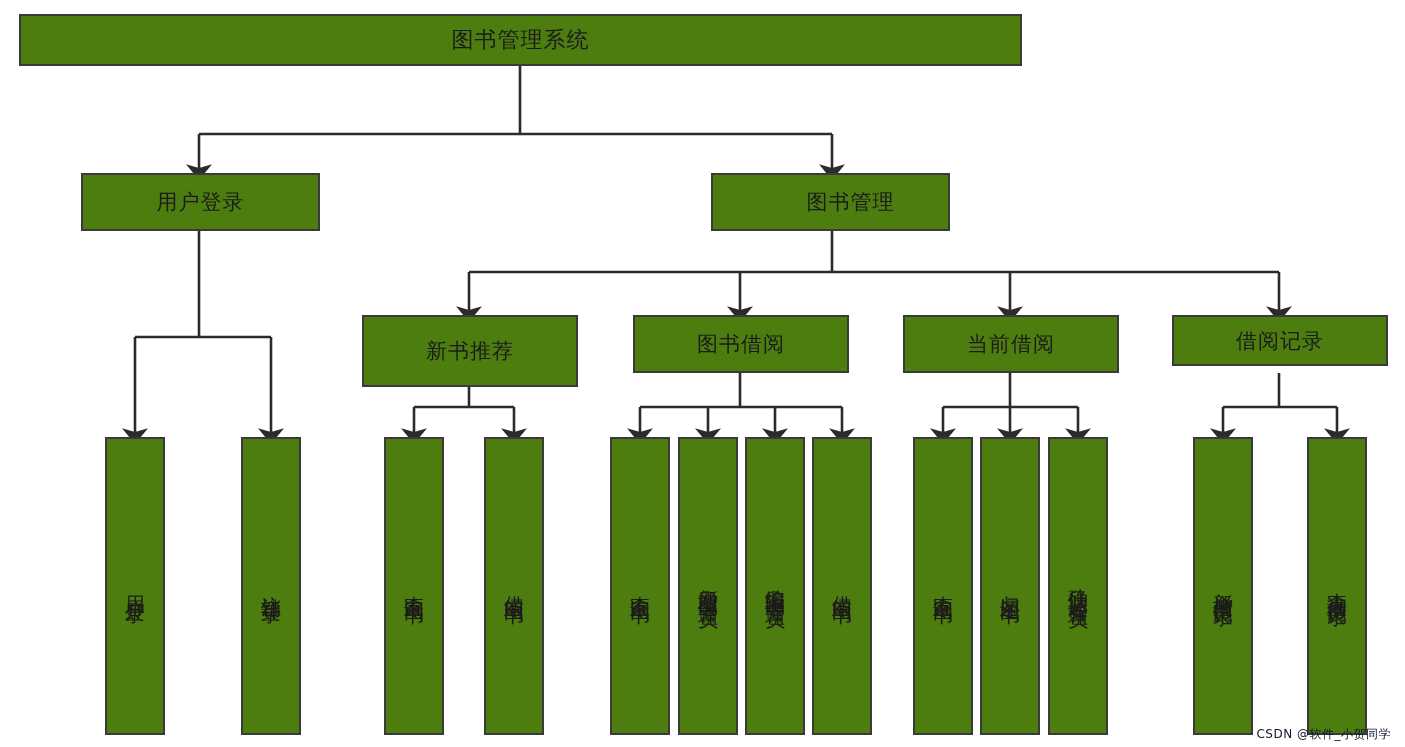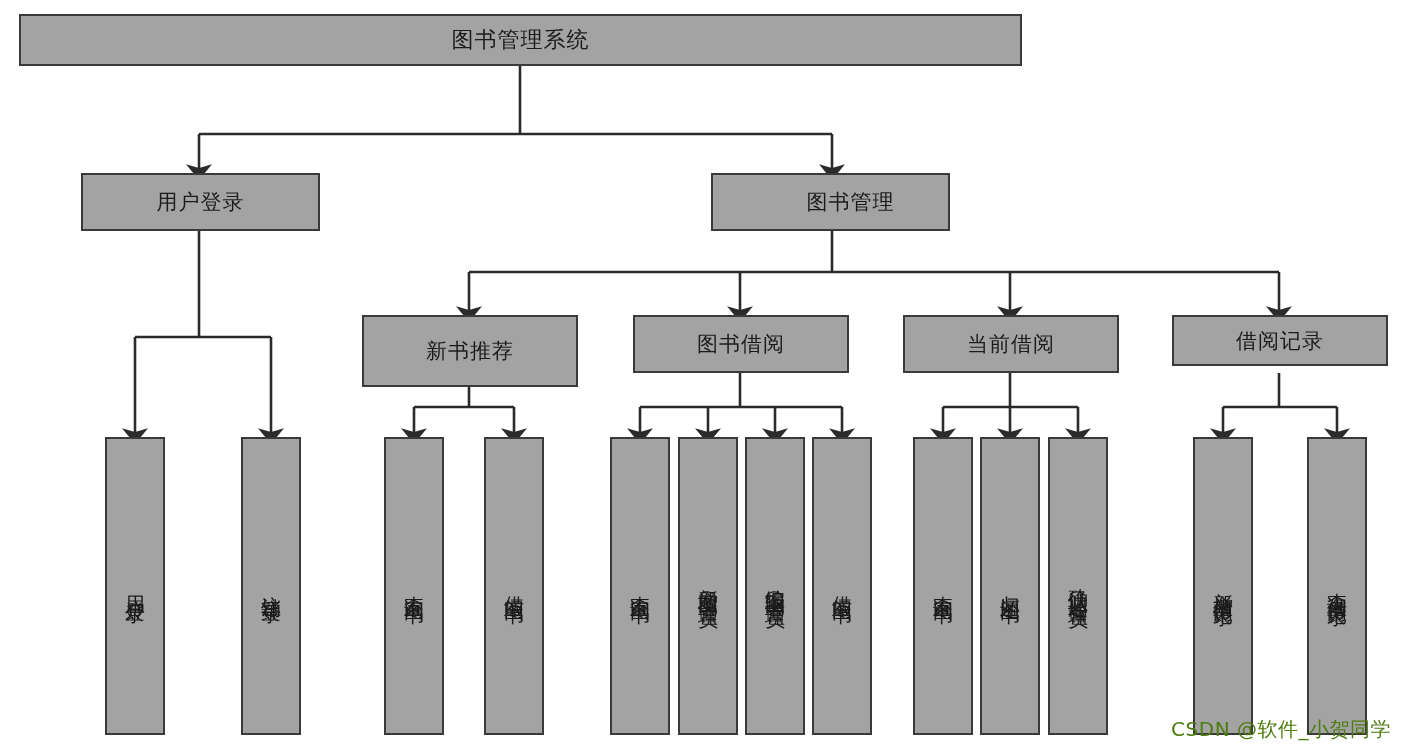--- a/index.html
+++ b/index.html
@@ -10,21 +10,21 @@
     font-family:"DejaVu Sans","Liberation Sans",sans-serif;
     overflow:hidden;
     position:relative;
   }
   #canvas{
     position:absolute;left:0;top:0;width:1405px;height:747px;
   }
   .node{
     position:absolute;
     box-sizing:border-box;
-    background:#a3a3a3;
+    background:#4d7c0f;
     border:2px solid #3a3a3a;
     display:flex;
     align-items:center;
     justify-content:center;
     color:#1b1b1b;
   }
   .node.horiz{
     font-size:21px;
     letter-spacing:1px;
   }
@@ -45,22 +45,22 @@
   }
   svg.links{
     position:absolute;left:0;top:0;width:1405px;height:747px;
     pointer-events:none;
   }
   .lnk{ stroke:#2b2b2b; stroke-width:2.6; fill:none; }
   .arrowfill{ fill:#2b2b2b; }
   .watermark{
     position:absolute;
     right:14px;bottom:4px;
-    font-size:20px;
-    color:#4d7c0f;
+    font-size:12px;
+    color:#0f172a;
     letter-spacing:0.5px;
     white-space:nowrap;
   }
 </style>
 </head>
 <body>
 
 <div id="canvas">
 
   <svg class="links" viewBox="0 0 1405 747">

